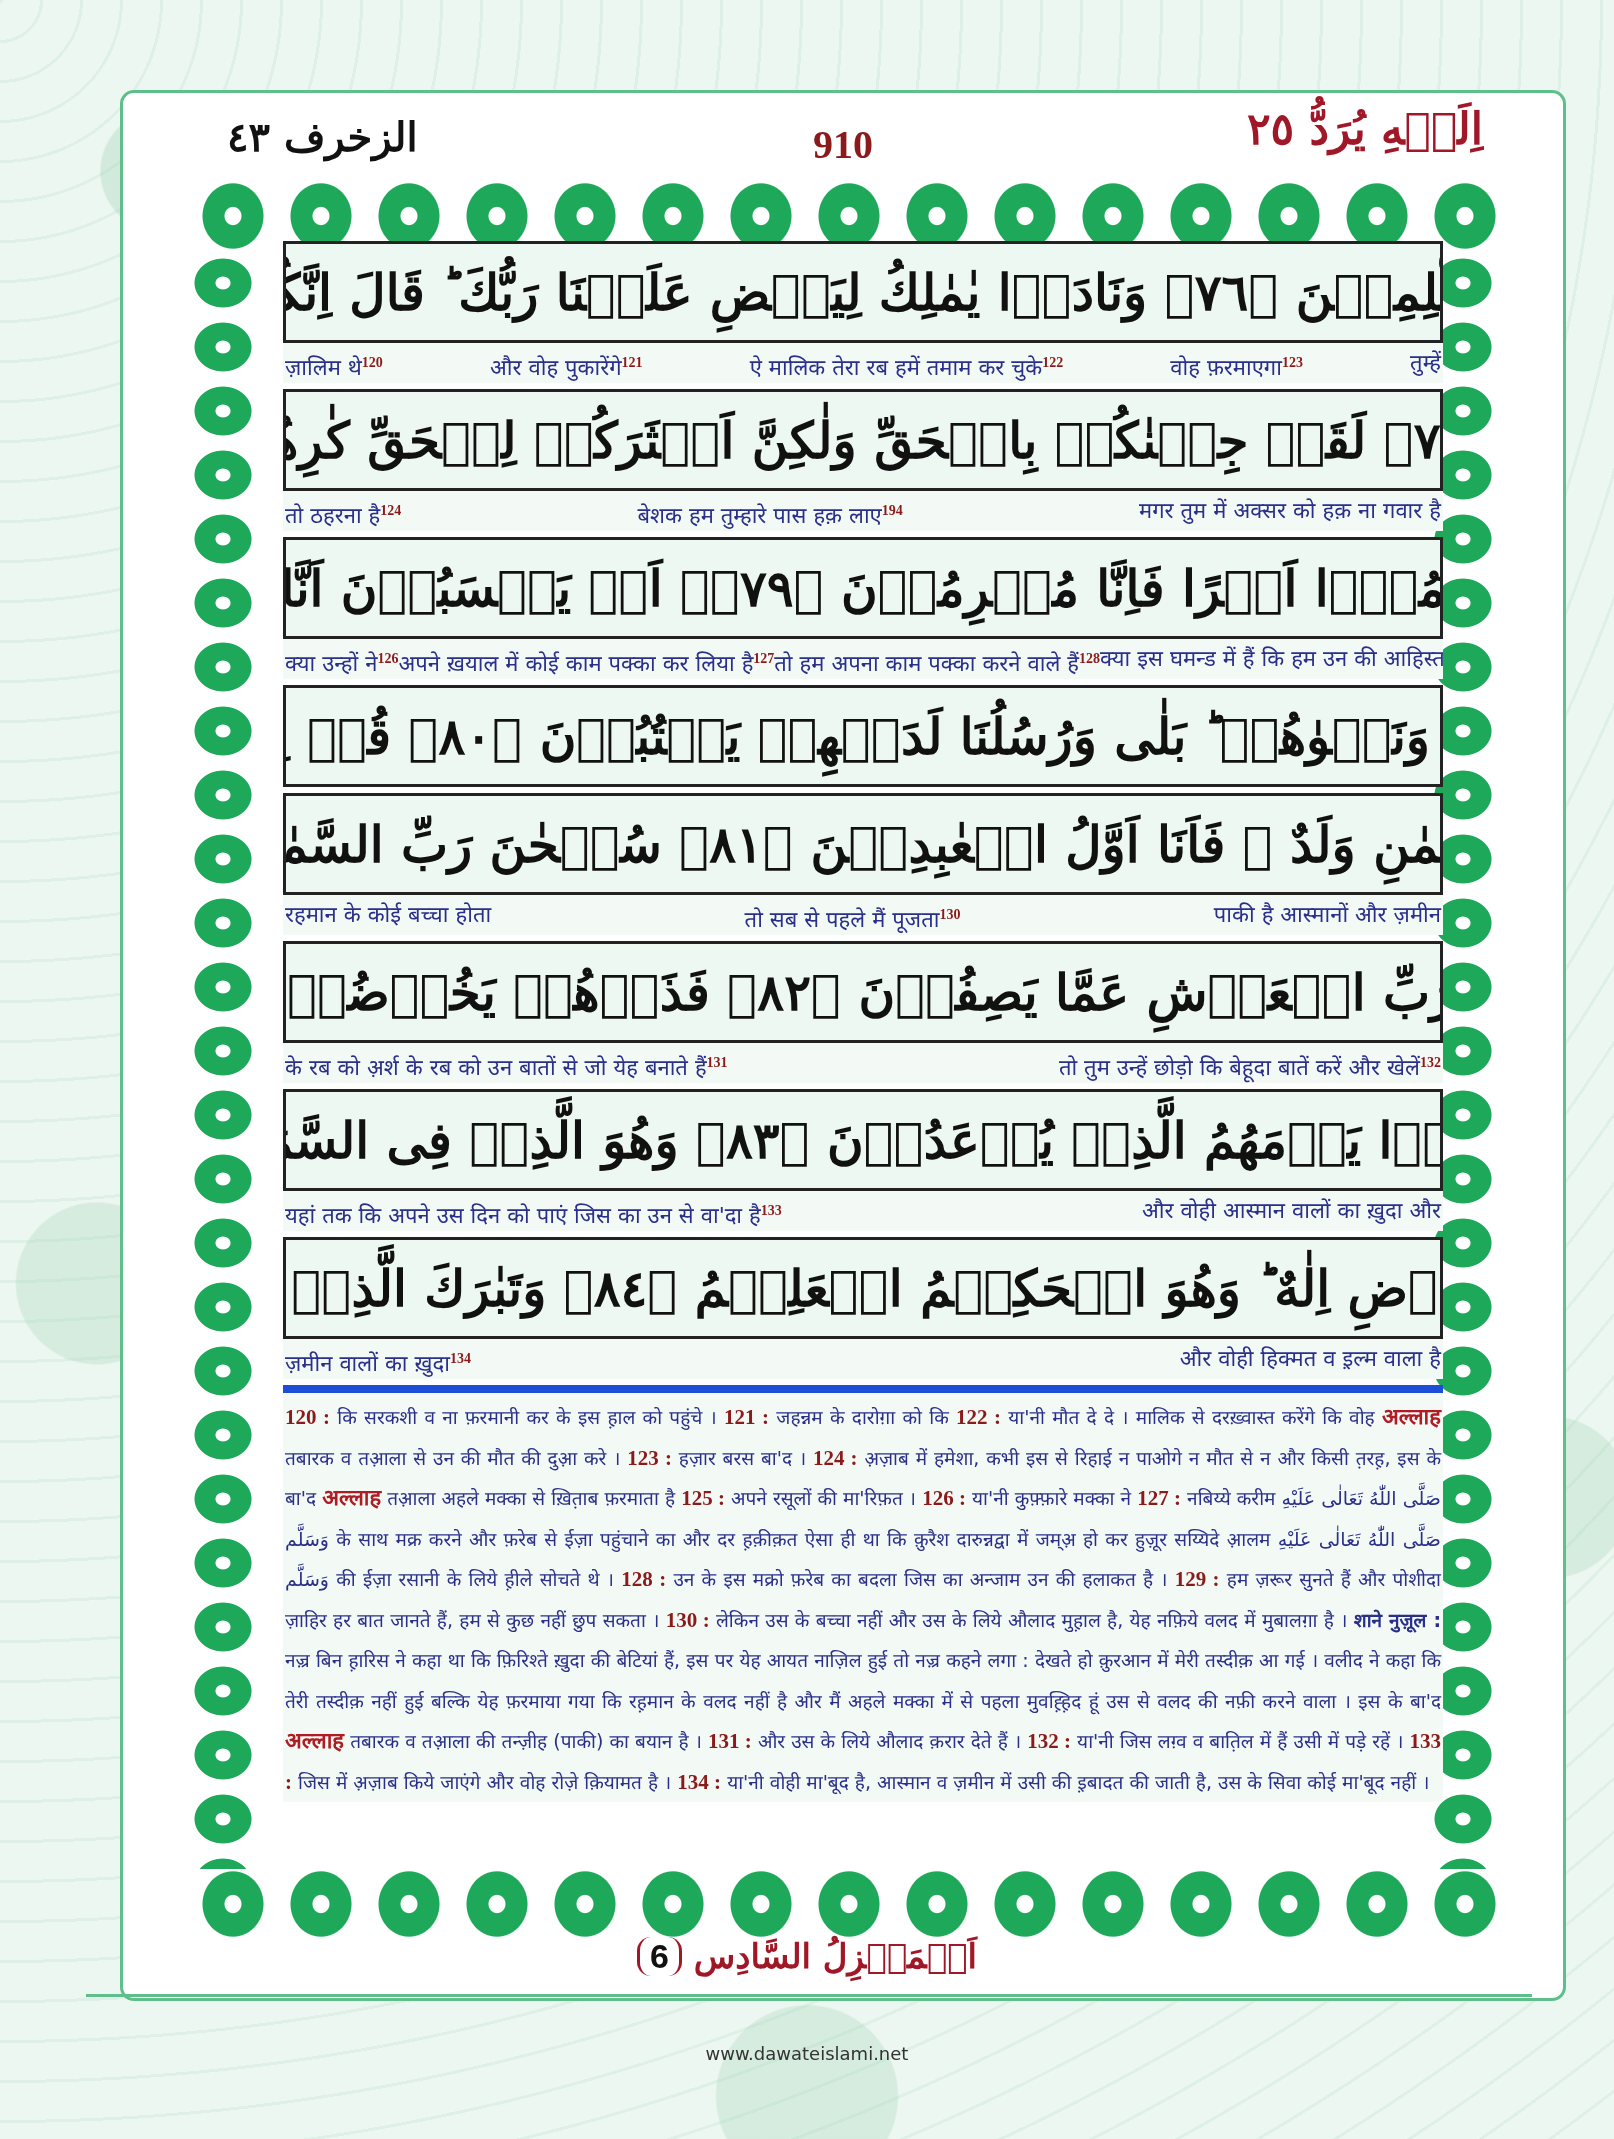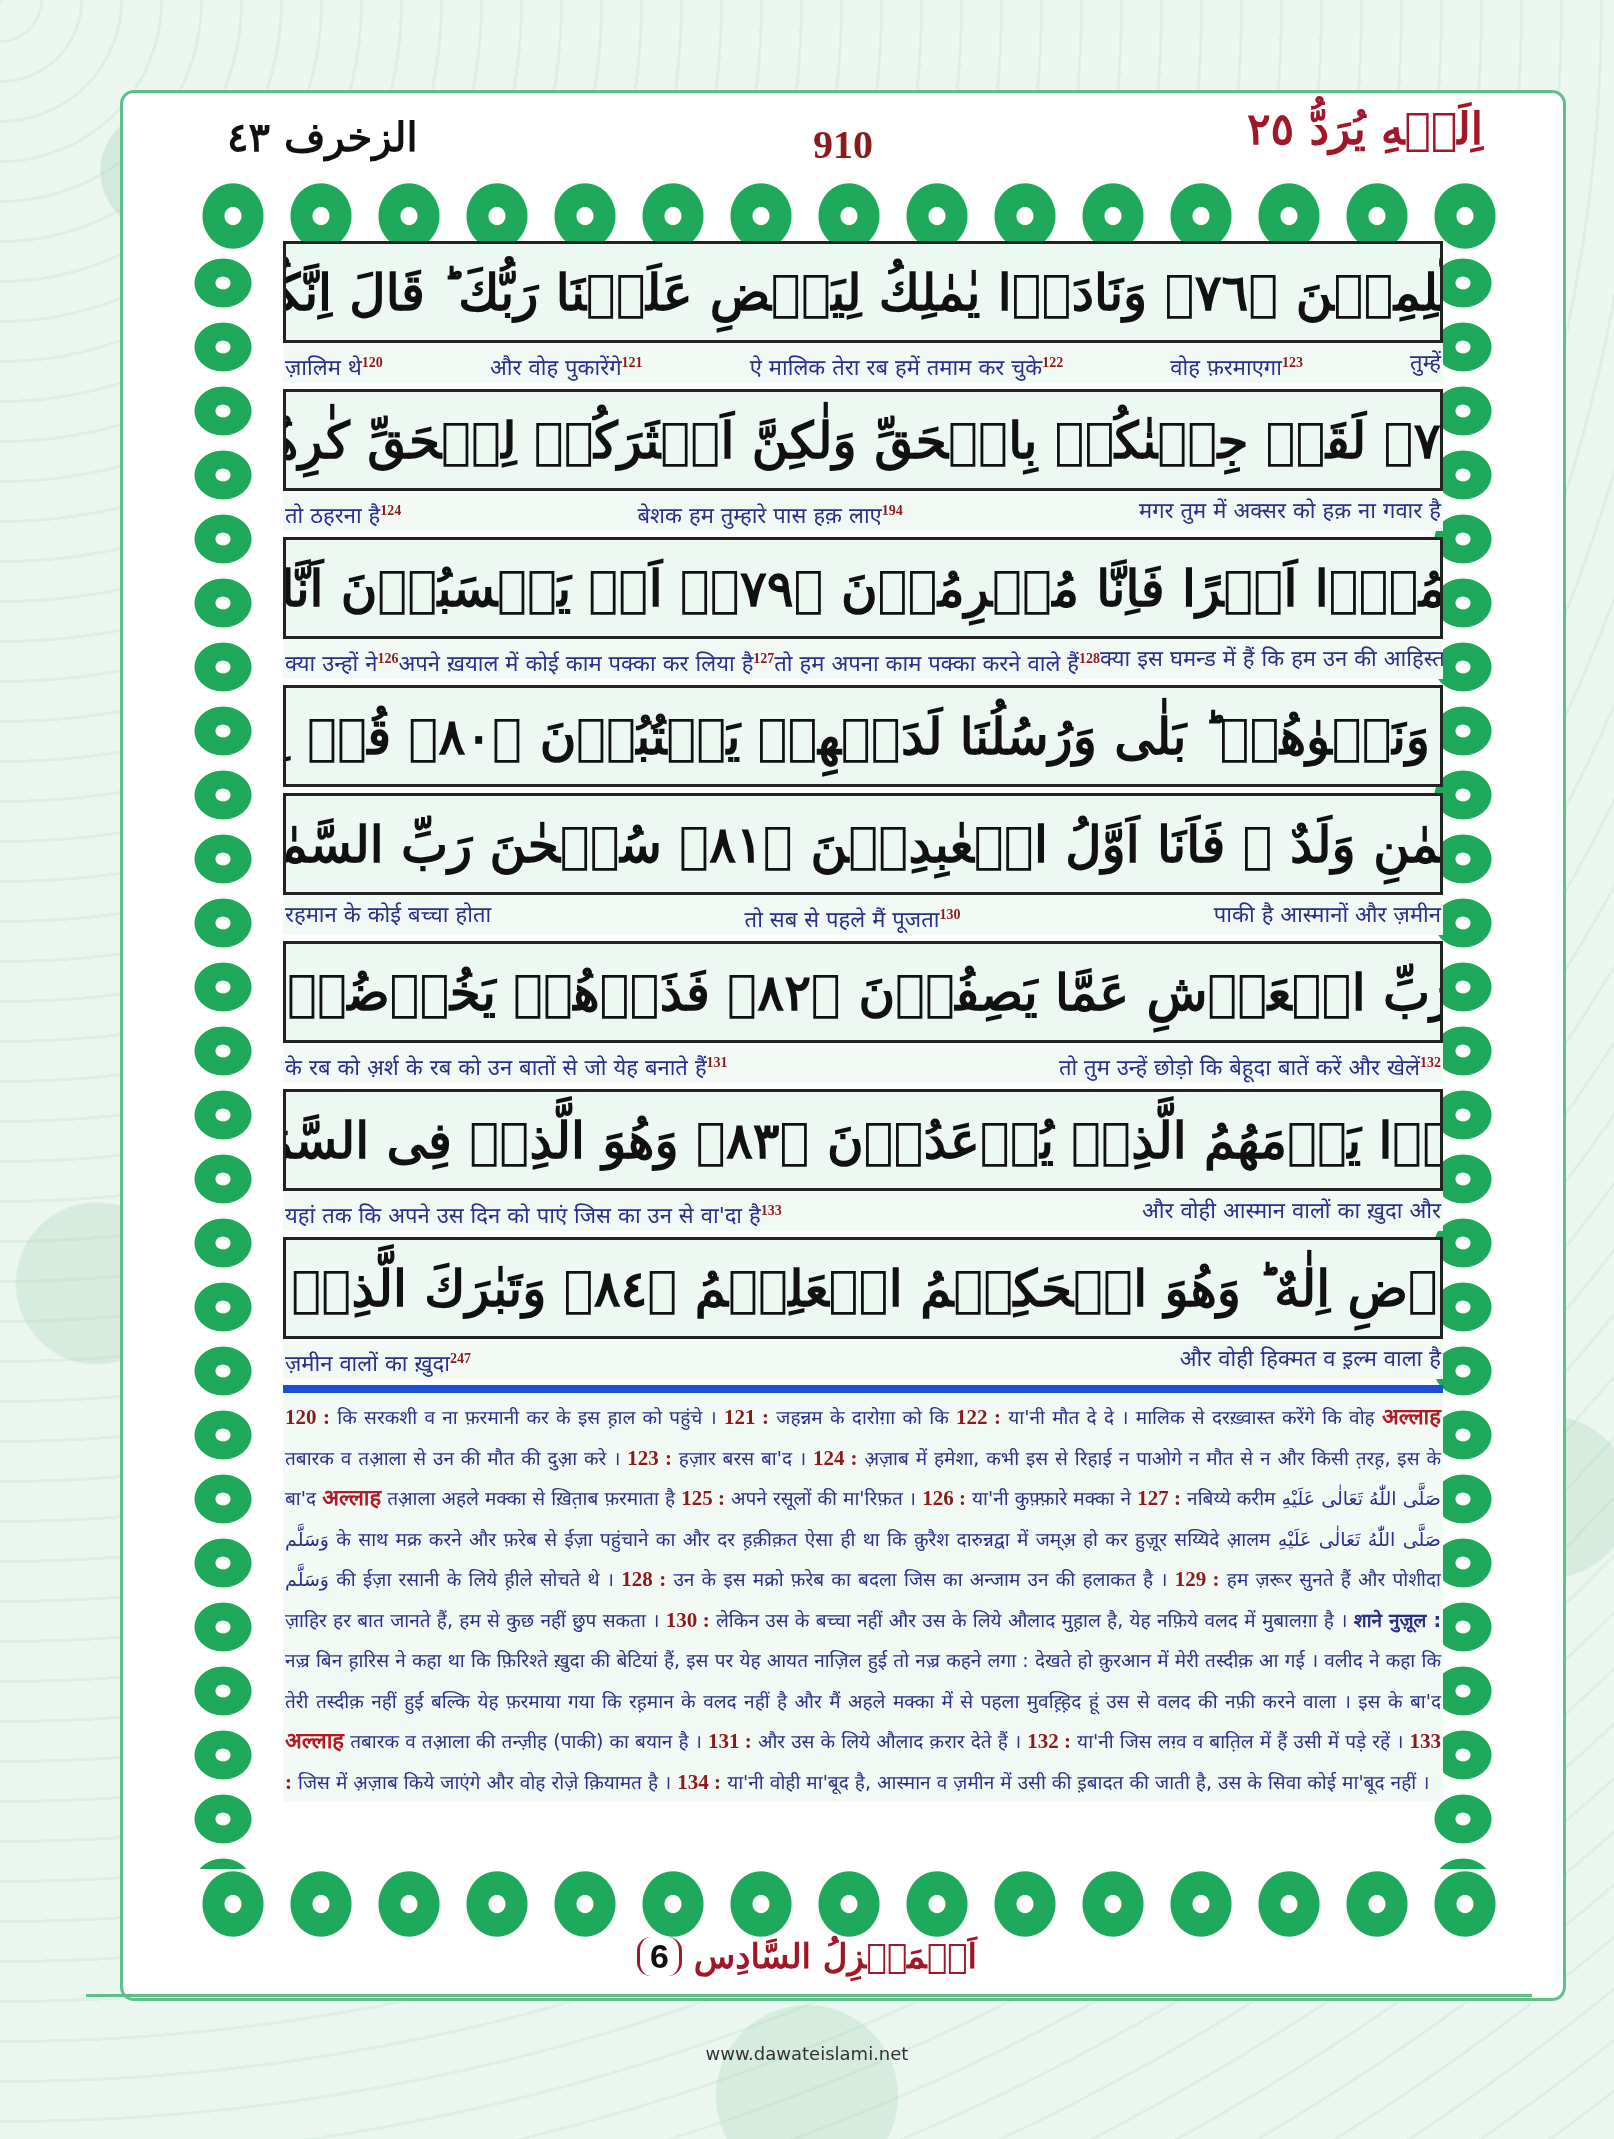--- a/index.html
+++ b/index.html
@@ -139,21 +139,21 @@
           <span><span>के रब को अ़र्श के रब को उन बातों से जो येह बनाते हैं</span><sup>131</sup></span>
           <span><span>तो तुम उन्हें छोड़ो कि बेहूदा बातें करें और खेलें</span><sup>132</sup></span>
         </div>
         <div class="ayah-box" style="margin-top: 6px;">حَتّٰى يُلٰقُوۡا يَوۡمَهُمُ الَّذِىۡ يُوۡعَدُوۡنَ ﴿٨٣﴾ وَهُوَ الَّذِىۡ فِى السَّمَآءِ اِلٰهٌ وَّ</div>
         <div class="trans-line">
           <span><span>यहां तक कि अपने उस दिन को पाएं जिस का उन से वा'दा है</span><sup>133</sup></span>
           <span><span>और वोही आस्मान वालों का ख़ुदा और</span></span>
         </div>
         <div class="ayah-box" style="margin-top: 6px;">فِى الۡاَرۡضِ اِلٰهٌ ؕ وَهُوَ الۡحَكِيۡمُ الۡعَلِيۡمُ ﴿٨٤﴾ وَتَبٰرَكَ الَّذِىۡ لَهٗ مُلۡكُ</div>
         <div class="trans-line">
-          <span><span>ज़मीन वालों का ख़ुदा</span><sup>247</sup></span>
+          <span><span>ज़मीन वालों का ख़ुदा</span><sup>134</sup></span>
           <span><span>और वोही हिक्मत व इ़ल्म वाला है</span></span>
         </div>
       </div>
     <div class="notes" id="notes"><span class="num">120 :</span><span class=""> कि सरकशी व ना फ़रमानी कर के इस ह़ाल को पहुंचे । </span><span class="num">121 :</span><span class=""> जहन्नम के दारोग़ा को कि </span><span class="num">122 :</span><span class=""> या'नी मौत दे दे । मालिक से दरख़्वास्त करेंगे कि वोह </span><span class="allah">अल्लाह</span><span class=""> तबारक व तआ़ला से उन की मौत की दुआ़ करे । </span><span class="num">123 :</span><span class=""> हज़ार बरस बा'द । </span><span class="num">124 :</span><span class=""> अ़ज़ाब में हमेशा, कभी इस से रिहाई न पाओगे न मौत से न और किसी त़रह़, इस के बा'द </span><span class="allah">अल्लाह</span><span class=""> तआ़ला अहले मक्का से ख़ित़ाब फ़रमाता है </span><span class="num">125 :</span><span class=""> अपने रसूलों की मा'रिफ़त । </span><span class="num">126 :</span><span class=""> या'नी कुफ़्फ़ारे मक्का ने </span><span class="num">127 :</span><span class=""> नबिय्ये करीम صَلَّى اللّٰهُ تَعَالٰى عَلَيْهِ وَسَلَّم के साथ मक्र करने और फ़रेब से ईज़ा पहुंचाने का और दर ह़क़ीक़त ऐसा ही था कि क़ुरैश दारुन्नद्वा में जम्अ़ हो कर हुज़ूर सय्यिदे आ़लम صَلَّى اللّٰهُ تَعَالٰى عَلَيْهِ وَسَلَّم की ईज़ा रसानी के लिये ह़ीले सोचते थे । </span><span class="num">128 :</span><span class=""> उन के इस मक्रो फ़रेब का बदला जिस का अन्जाम उन की हलाकत है । </span><span class="num">129 :</span><span class=""> हम ज़रूर सुनते हैं और पोशीदा ज़ाहिर हर बात जानते हैं, हम से कुछ नहीं छुप सकता । </span><span class="num">130 :</span><span class=""> लेकिन उस के बच्चा नहीं और उस के लिये औलाद मुह़ाल है, येह नफ़िये वलद में मुबालग़ा है । </span><span class="shane">शाने नुज़ूल :</span><span class=""> नज़्र बिन ह़ारिस ने कहा था कि फ़िरिश्ते ख़ुदा की बेटियां हैं, इस पर येह आयत नाज़िल हुई तो नज़्र कहने लगा : देखते हो क़ुरआन में मेरी तस्दीक़ आ गई । वलीद ने कहा कि तेरी तस्दीक़ नहीं हुई बल्कि येह फ़रमाया गया कि रह़मान के वलद नहीं है और मैं अहले मक्का में से पहला मुवह़्ह़िद हूं उस से वलद की नफ़ी करने वाला । इस के बा'द </span><span class="allah">अल्लाह</span><span class=""> तबारक व तआ़ला की तन्ज़ीह (पाकी) का बयान है । </span><span class="num">131 :</span><span class=""> और उस के लिये औलाद क़रार देते हैं । </span><span class="num">132 :</span><span class=""> या'नी जिस लग़्व व बात़िल में हैं उसी में पड़े रहें । </span><span class="num">133 :</span><span class=""> जिस में अ़ज़ाब किये जाएंगे और वोह रोज़े क़ियामत है । </span><span class="num">134 :</span><span class=""> या'नी वोही मा'बूद है, आस्मान व ज़मीन में उसी की इ़बादत की जाती है, उस के सिवा कोई मा'बूद नहीं ।</span></div>
   </div>
 </div>
 
 <div class="footer-manzil">
   <span>اَلۡمَنۡزِلُ السَّادِس</span>
   <span class="n">6</span>

